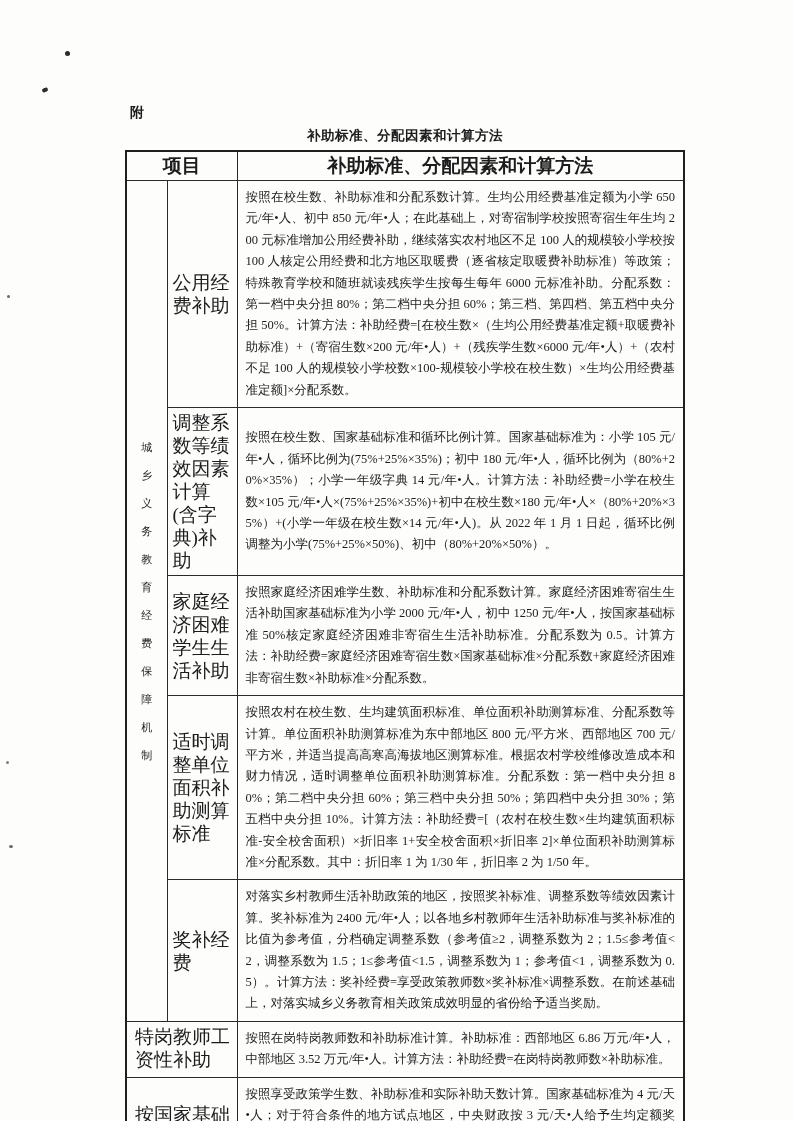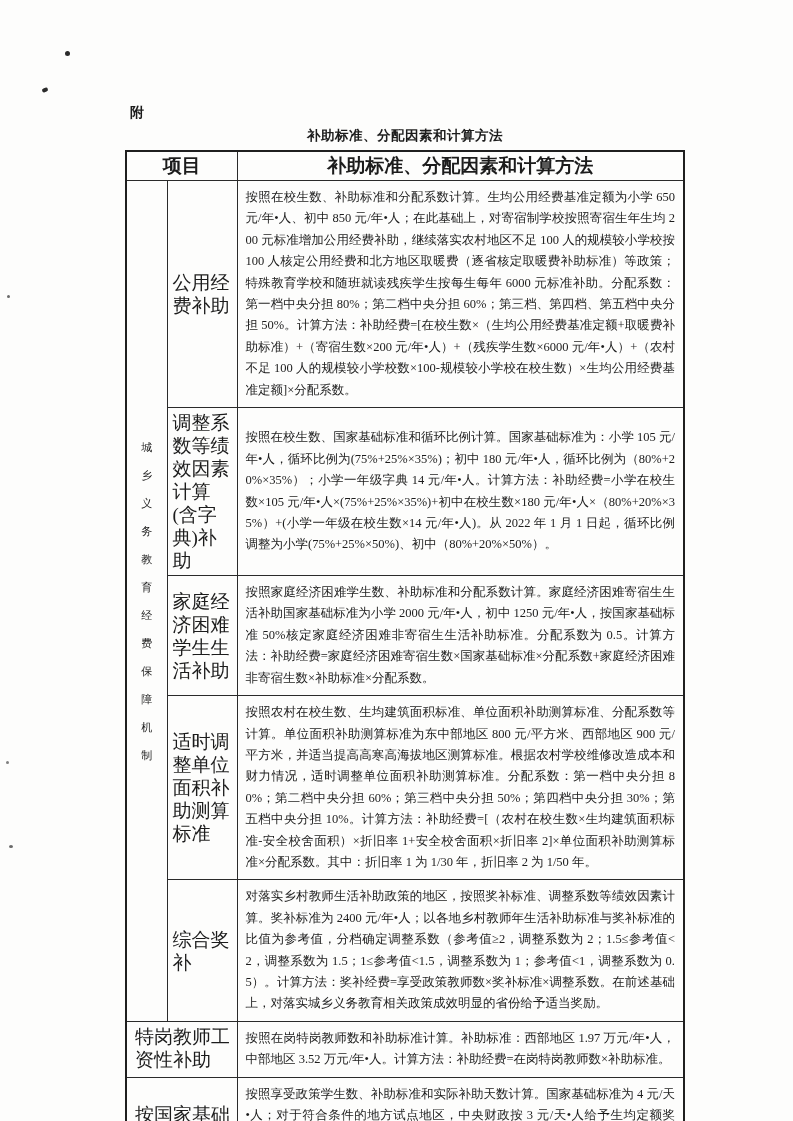--- a/index.html
+++ b/index.html
@@ -96,29 +96,29 @@
         <tr>
           <td class="label-cell">调整系数等绩效因素计算(含字典)补助</td>
           <td class="content-cell" style="height:118px">按照在校生数、国家基础标准和循环比例计算。国家基础标准为：小学 105 元/年•人，循环比例为(75%+25%×35%)；初中 180 元/年•人，循环比例为（80%+20%×35%）；小学一年级字典 14 元/年•人。计算方法：补助经费=小学在校生数×105 元/年•人×(75%+25%×35%)+初中在校生数×180 元/年•人×（80%+20%×35%）+(小学一年级在校生数×14 元/年•人)。从 2022 年 1 月 1 日起，循环比例调整为小学(75%+25%×50%)、初中（80%+20%×50%）。</td>
         </tr>
         <tr>
           <td class="label-cell">家庭经济困难学生生活补助</td>
           <td class="content-cell" style="height:94px">按照家庭经济困难学生数、补助标准和分配系数计算。家庭经济困难寄宿生生活补助国家基础标准为小学 2000 元/年•人，初中 1250 元/年•人，按国家基础标准 50%核定家庭经济困难非寄宿生生活补助标准。分配系数为 0.5。计算方法：补助经费=家庭经济困难寄宿生数×国家基础标准×分配系数+家庭经济困难非寄宿生数×补助标准×分配系数。</td>
         </tr>
         <tr>
           <td class="label-cell">适时调整单位面积补助测算标准</td>
-          <td class="content-cell" style="height:134px">按照农村在校生数、生均建筑面积标准、单位面积补助测算标准、分配系数等计算。单位面积补助测算标准为东中部地区 800 元/平方米、西部地区 900 元/平方米，并适当提高高寒高海拔地区测算标准。根据农村学校维修改造成本和财力情况，适时调整单位面积补助测算标准。分配系数：第一档中央分担 80%；第二档中央分担 60%；第三档中央分担 50%；第四档中央分担 30%；第五档中央分担 10%。计算方法：补助经费=[（农村在校生数×生均建筑面积标准-安全校舍面积）×折旧率 1+安全校舍面积×折旧率 2]×单位面积补助测算标准×分配系数。其中：折旧率 1 为 1/30 年，折旧率 2 为 1/50 年。</td>
+          <td class="content-cell" style="height:134px">按照农村在校生数、生均建筑面积标准、单位面积补助测算标准、分配系数等计算。单位面积补助测算标准为东中部地区 800 元/平方米、西部地区 700 元/平方米，并适当提高高寒高海拔地区测算标准。根据农村学校维修改造成本和财力情况，适时调整单位面积补助测算标准。分配系数：第一档中央分担 80%；第二档中央分担 60%；第三档中央分担 50%；第四档中央分担 30%；第五档中央分担 10%。计算方法：补助经费=[（农村在校生数×生均建筑面积标准-安全校舍面积）×折旧率 1+安全校舍面积×折旧率 2]×单位面积补助测算标准×分配系数。其中：折旧率 1 为 1/30 年，折旧率 2 为 1/50 年。</td>
         </tr>
         <tr>
-          <td class="label-cell">综合奖补</td>
+          <td class="label-cell">奖补经费</td>
           <td class="content-cell" style="height:110px">对落实乡村教师生活补助政策的地区，按照奖补标准、调整系数等绩效因素计算。奖补标准为 2400 元/年•人；以各地乡村教师年生活补助标准与奖补标准的比值为参考值，分档确定调整系数（参考值≥2，调整系数为 2；1.5≤参考值&lt;2，调整系数为 1.5；1≤参考值&lt;1.5，调整系数为 1；参考值&lt;1，调整系数为 0.5）。计算方法：奖补经费=享受政策教师数×奖补标准×调整系数。在前述基础上，对落实城乡义务教育相关政策成效明显的省份给予适当奖励。</td>
         </tr>
         <tr>
           <td class="label-cell wide" colspan="2" style="vertical-align:top;">特岗教师工资性补助</td>
-          <td class="content-cell" style="height:38px">按照在岗特岗教师数和补助标准计算。补助标准：西部地区 1.97 万元/年•人，中部地区 3.52 万元/年•人。计算方法：补助经费=在岗特岗教师数×补助标准。</td>
+          <td class="content-cell" style="height:38px">按照在岗特岗教师数和补助标准计算。补助标准：西部地区 6.86 万元/年•人，中部地区 3.52 万元/年•人。计算方法：补助经费=在岗特岗教师数×补助标准。</td>
         </tr>
         <tr>
           <td class="label-cell wide" colspan="2">按国家基础标准</td>
           <td class="content-cell" style="height:78px">按照享受政策学生数、补助标准和实际补助天数计算。国家基础标准为 4 元/天•人；对于符合条件的地方试点地区，中央财政按 3 元/天•人给予生均定额奖补。计算方法：补助经费=国家试点学生数×国家基础标准×实际补助天数+地方试点学生数×生均定额奖补标准×实际补助天数。</td>
         </tr>
       </tbody>
     </table>
 
     <div class="note">注：分配系数中提及的第一档至第五档的范围，按照《国务院办公厅关于印发教育领域中央与地方财政事权和支出责任划分改革方案的通知》（国办发〔2019〕27 号）确定。</div>
 

